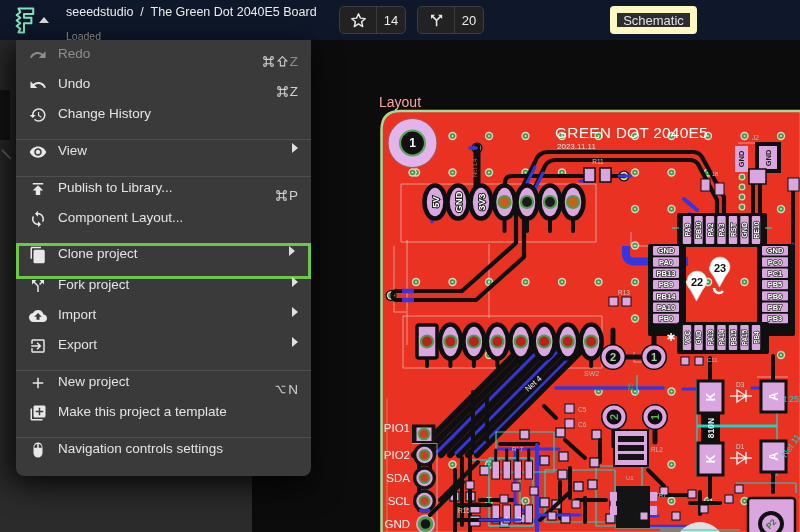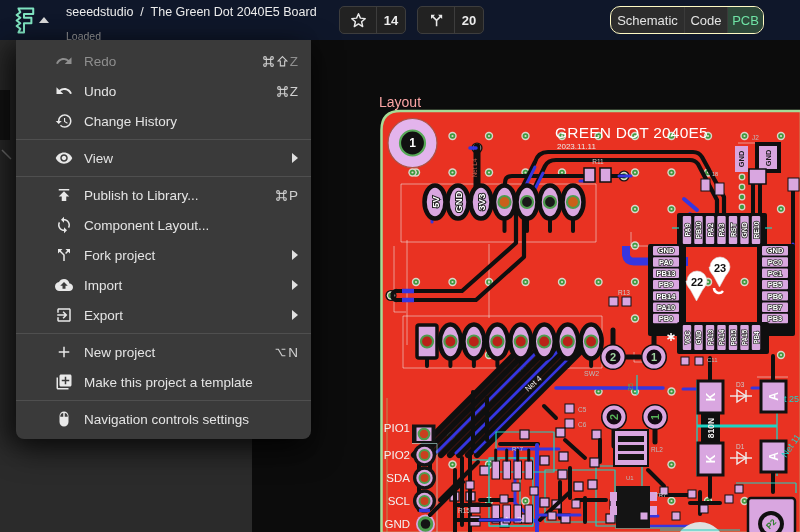--- a/index.html
+++ b/index.html
@@ -1,28 +1,28 @@
 <!DOCTYPE html>
 <html><head><meta charset="utf-8"><style>
 * { margin:0; padding:0; box-sizing:border-box; }
 html,body { width:800px; height:532px; overflow:hidden; background:#0c0c0c;
   font-family:"Liberation Sans",sans-serif; }
 .topbar { position:absolute; left:0; top:0; width:800px; height:40px; background:#0f172a; z-index:3; }
 .sidebar { position:absolute; left:0; top:40px; width:252px; height:492px; background:#2b2b2b; z-index:1; }
 .btngrp { position:absolute; top:6px; height:28px; display:flex; background:#222222; border:1px solid #3d3d3d; border-radius:5px; overflow:hidden; }
-.cell { display:flex; align-items:center; justify-content:center; color:#ececec; font-size:13px;font-weight:bold; }
+.cell { display:flex; align-items:center; justify-content:center; color:#ececec; font-size:13px; }
 .cell + .cell { border-left:1px solid #3d3d3d; }
-.tabs { position:absolute; left:610px; top:6px; height:28px; display:flex; background:#2d2d2d; border:1px solid #fef9c3; border-radius:10px; overflow:hidden; }
+.tabs { position:absolute; left:610px; top:6px; height:28px; display:flex; background:#2d2d2d; border:7px solid #fef9c3; border-radius:4px; overflow:hidden;flex-direction:column; }
 .tab { display:flex; align-items:center; justify-content:center; color:#e4e4e4; font-size:13px; }
 .tab + .tab { border-left:1px solid #3a3a3a; }
 .tab.pcb { background:#2e4a3a; color:#6fe3a5; }
 .menu { position:absolute; left:16px; top:40px; width:295px; background:#3a3a3a;
   border-radius:0 0 8px 8px; padding:6px 0 5px 0; z-index:5;
   box-shadow:0 10px 30px rgba(0,0,0,0.65), -14px 4px 22px rgba(0,0,0,0.35); }
-.mrow { height:30px; display:flex; align-items:center; padding:0 13px; color:#e4e4e4; font-size:13.5px;margin-left:26px; }
+.mrow { height:30px; display:flex; padding:0 13px; color:#e4e4e4; font-size:13.5px; }
 .mrow .mi { flex:0 0 18px; margin-right:11px; }
 .ml { white-space:nowrap; }
 .sp { flex:1; }
 .ms { display:flex; align-items:center; color:#cfcfcf; }
 .sct { font-size:13.5px; color:#cfcfcf; margin-left:1px; }
 .sc { margin-left:1px; }
 .arr { width:0; height:0; border-left:6px solid #e0e0e0; border-top:5px solid transparent; border-bottom:5px solid transparent; margin-left:8px; }
 .mrow.dis { color:#8f8f8f; }
 .mrow.dis .sct { color:#8f8f8f; }
 .mrow.clone { height:36px; border:3px solid #6cc84a; margin-top:3px; margin-bottom:-2px; padding:0 13px 0 10px; }
@@ -807,20 +807,30 @@
     </div>
     <div class="mrow">
       <svg class="mi" viewBox="0 0 24 24" width="18" height="18">
         <g fill="#e8e8e8">
           <path d="M12 4V1L8 5l4 4V6c3.31 0 6 2.69 6 6 0 1.01-.25 1.97-.7 2.8l1.46 1.46C19.54 15.03 20 13.57 20 12c0-4.42-3.58-8-8-8zm0 14c-3.31 0-6-2.69-6-6 0-1.01.25-1.97.7-2.8L5.24 7.74C4.46 8.97 4 10.43 4 12c0 4.42 3.58 8 8 8v3l4-4-4-4v3z"></path>
         </g>
       </svg>
       <span class="ml">Component Layout...</span>
       <span class="sp"></span>
     </div>
+    <div class="mrow clone">
+      <svg class="mi" viewBox="0 0 24 24" width="18" height="18">
+        <g fill="#e8e8e8">
+          <path d="M16 1H4c-1.1 0-2 .9-2 2v14h2V3h12V1zm3 4H8c-1.1 0-2 .9-2 2v14c0 1.1.9 2 2 2h11c1.1 0 2-.9 2-2V7c0-1.1-.9-2-2-2z"></path>
+        </g>
+      </svg>
+      <span class="ml">Clone project</span>
+      <span class="sp"></span>
+      <span class="arr"></span>
+    </div>
     <div class="mrow">
       <svg class="mi" viewBox="0 0 24 24" width="18" height="18">
         <g fill="#e8e8e8">
           <path d="M14 4l2.29 2.29-2.88 2.88 1.42 1.42 2.88-2.88L20 10V4zm-4 0H4v6l2.29-2.29 4.71 4.7V20h2v-8.41l-5.29-5.3L10 4z"></path>
         </g>
       </svg>
       <span class="ml">Fork project</span>
       <span class="sp"></span>
       <span class="arr"></span>
     </div>

